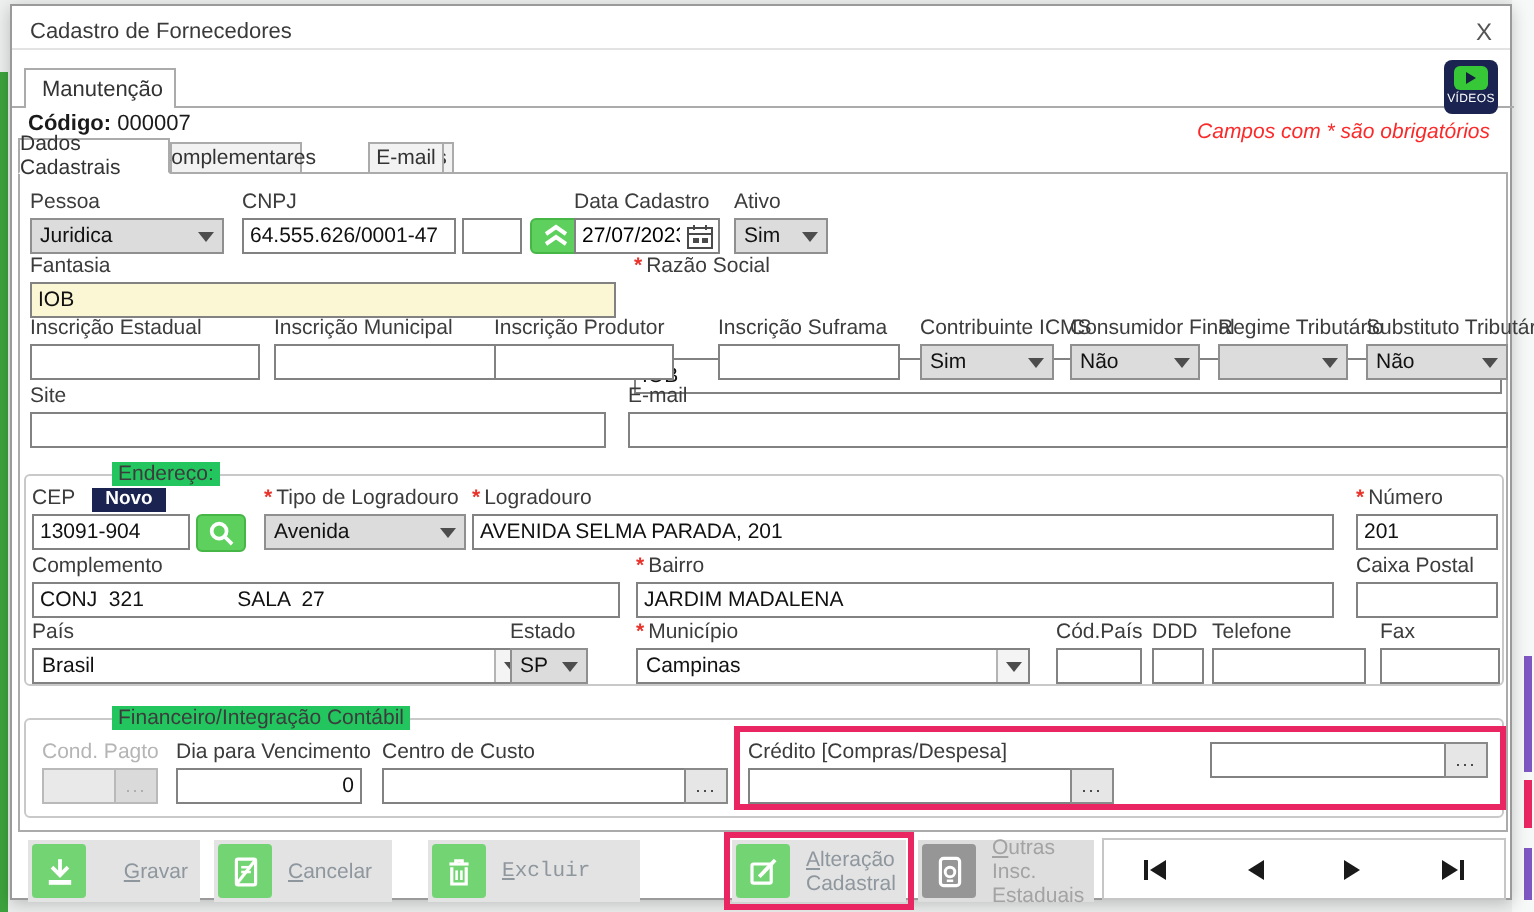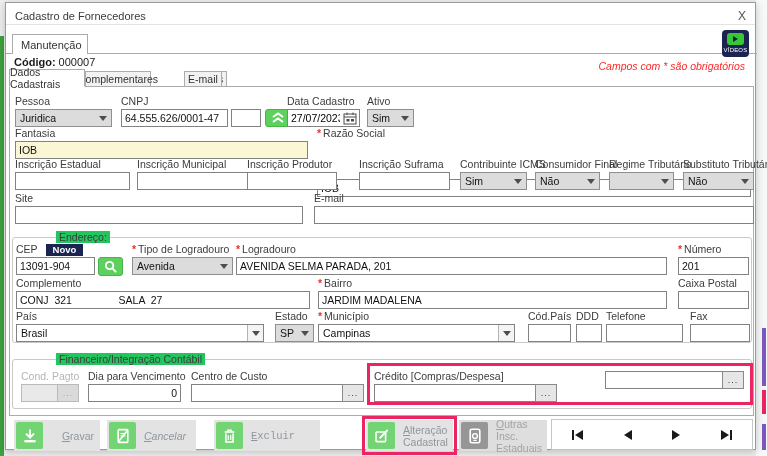--- a/index.html
+++ b/index.html
@@ -301,21 +301,21 @@
 
         <div class="fld" style="left:3px; top:73px; width:248px;">
           <span class="lbl">País</span>
           <div class="combo white">
             <span class="val">Brasil</span>
             <span class="chevbox">
                 <span class="chev"></span>
               </span>
           </div>
         </div>
-        <div class="fld" style="left:262px; top:73px; width:39px;justify-content:space-between;">
+        <div class="fld" style="left:242px; top:73px; width:39px;justify-content:space-between;">
           <span class="lbl">Estado</span>
           <div class="combo gray">
             <span class="val">SP</span>
             <span class="chevbox">
                 <span class="chev"></span>
               </span>
           </div>
         </div>
         <div class="fld" style="left:305px; top:73px; width:197px;">
           <span class="lbl"><span class="req">*</span><span>Município</span></span>
@@ -386,21 +386,21 @@
     <div class="bbtn" style="left:8px; width:86px;justify-content:space-between;">
       <span class="icon">
         <svg width="16" height="16" viewBox="0 0 20 20">
             <path d="M10 2v9" stroke="#fff" stroke-width="2.4" fill="none"></path>
             <path d="M5 7l5 5 5-5" stroke="#fff" stroke-width="2.4" fill="none"></path>
             <path d="M3 15h14v3H3z" fill="#fff"></path>
           </svg>
       </span>
       <span class="btn-label u">Gravar</span>
     </div>
-    <div class="bbtn" style="left:101px; width:89px;font-style:italic;">
+    <div class="bbtn" style="left:101px; width:89px;">
       <span class="icon">
         <svg width="16" height="16" viewBox="0 0 20 20">
             <rect x="4" y="2" width="12" height="16" rx="1" fill="none" stroke="#fff" stroke-width="2"></rect>
             <line x1="7" y1="7" x2="13" y2="7" stroke="#fff" stroke-width="1.6"></line>
             <line x1="7" y1="10" x2="13" y2="10" stroke="#fff" stroke-width="1.6"></line>
             <line x1="15.5" y1="3" x2="4.5" y2="17" stroke="#fff" stroke-width="2"></line>
           </svg>
       </span>
       <span class="btn-label u">Cancelar</span>
     </div>

